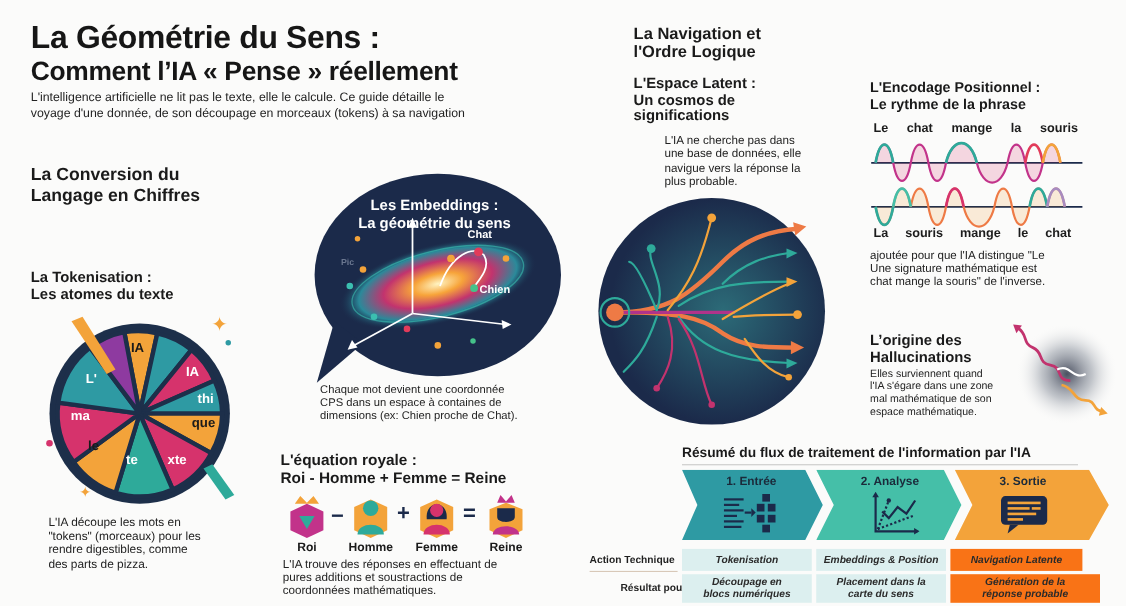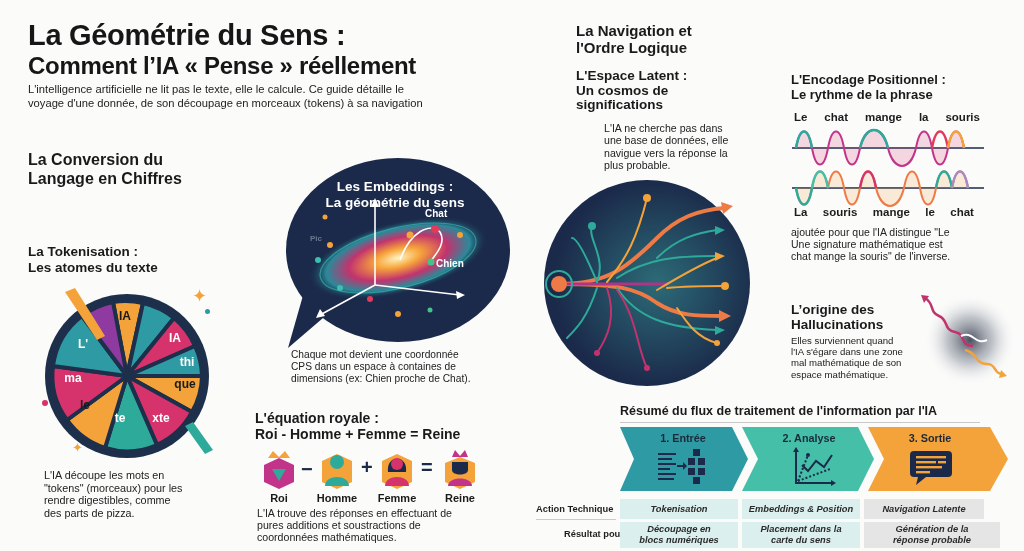--- a/index.html
+++ b/index.html
@@ -20,21 +20,21 @@
   .lbl { font-weight: 700; font-size: 12px; color: #1a1a1a; }
 
   
   .flow-title { font-weight: 700; font-size: 12.5px; color: #1a1a1a; }
   .flow-rule { height: 1px; background: #c9c9c9; }
   .chev { position: absolute; top: 0; height: 64px; }
   .chev-label { position: absolute; top: 5px; width: 100%; text-align: center; font-size: 10.8px; font-weight: 700; color: #1b2a3a; }
   .row-lbl { position: absolute; font-size: 9.3px; font-weight: 700; color: #1f1f1f; }
   .cell { position: absolute; display: flex; align-items: center; justify-content: center; text-align: center; font-size: 9.3px; font-weight: 700; line-height: 11px; color: #2a2a2a; font-style: italic; }
   .cell.t { background: #dcefef; }
-  .cell.o { background: #e5e5e5; }
+  .cell.o { background: #f97316; }
 </style>
 </head>
 <body>
 
 <div class="abs h1" style="left:28px;top:20px;">La Géométrie du Sens :</div>
 <div class="abs h1b" style="left:28px;top:52px;">Comment l’IA « Pense » réellement</div>
 <div class="abs intro" style="left:28px;top:83px;width:500px;">
   <div>L'intelligence artificielle ne lit pas le texte, elle le calcule. Ce guide détaille le</div>
   <div>voyage d'une donnée, de son découpage en morceaux (tokens) à sa navigation</div>
 </div>

